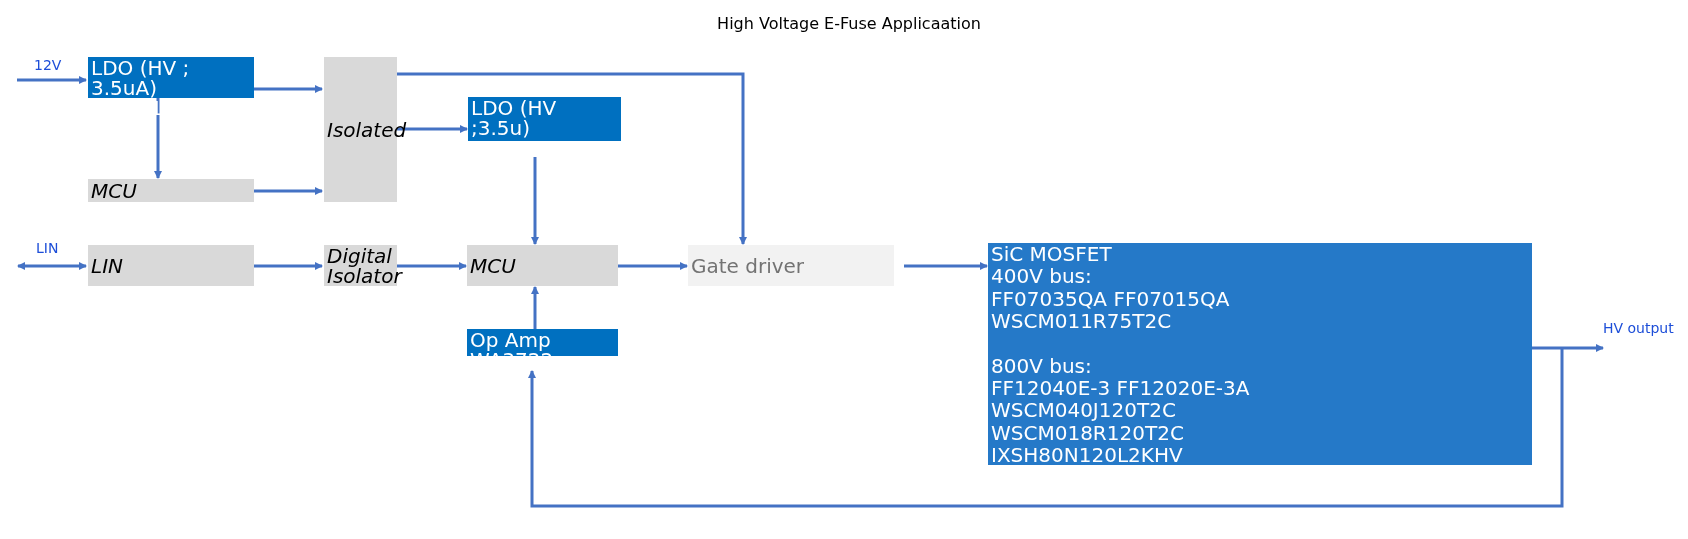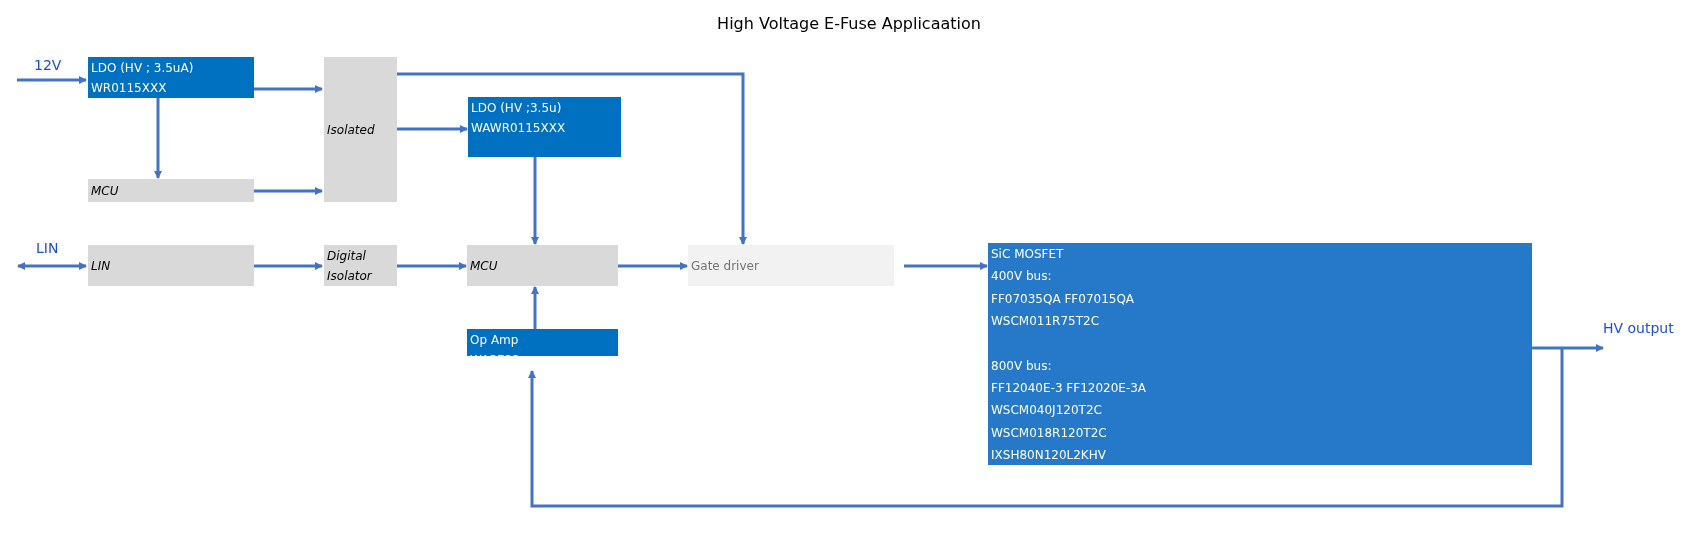--- a/index.html
+++ b/index.html
@@ -1,20 +1,20 @@
 <!DOCTYPE html>
 <html><head>
 <meta charset="utf-8">
 <style>
   html, body { margin: 0; padding: 0; background: #ffffff; }
   body { width: 1688px; height: 539px; position: relative; overflow: hidden;
          font-family: "DejaVu Sans", sans-serif; }
   .title { position: absolute; left: 0; width: 1698px; top: 14px; text-align: center;
            font-size: 16px; color: #000; }
-  .box { position: absolute; box-sizing: border-box; font-size: 12px; line-height: 20px; padding: 1px 3px; }
+  .box { position: absolute; box-sizing: border-box; font-size: 20px; line-height: 20px; padding: 1px 3px; }
   .blue { background: #0070c0; color: #ffffff; }
   .sic { background: #2579c8; color: #ffffff; line-height: 22.4px; padding-top: 0; }
   .grey { background: #d9d9d9; color: #000; font-style: italic; }
   .light { background: #f2f2f2; color: #737373; }
   .vcenter { display: flex; align-items: center; }
   .label { position: absolute; font-size: 14px; color: #1d4ed8; }
   svg.wires { position: absolute; left: 0; top: 0; }
   .line-text { display: block; white-space: pre; min-height: 22px; }
 </style>
 </head>
@@ -60,21 +60,21 @@
 </div>
 
 <div class="box grey vcenter" style="left:88px; top:179px; width:166px; height:23px;">
   <span>MCU</span>
 </div>
 
 <div class="box grey vcenter" style="left:324px; top:57px; width:73px; height:145px;">
   <span>Isolated</span>
 </div>
 
-<div class="box blue" style="left:468px; top:97px; width:153px; height:60px;">
+<div class="box blue" style="left:468px; top:97px; width:153px; height:44px;">
   <div>LDO (HV ;3.5u)</div>
   <div>WAWR0115XXX</div>
 </div>
 
 <div class="box grey vcenter" style="left:88px; top:245px; width:166px; height:41px;">
   <span>LIN</span>
 </div>
 
 <div class="box grey" style="left:324px; top:245px; width:73px; height:41px;">
   <div>Digital</div>

